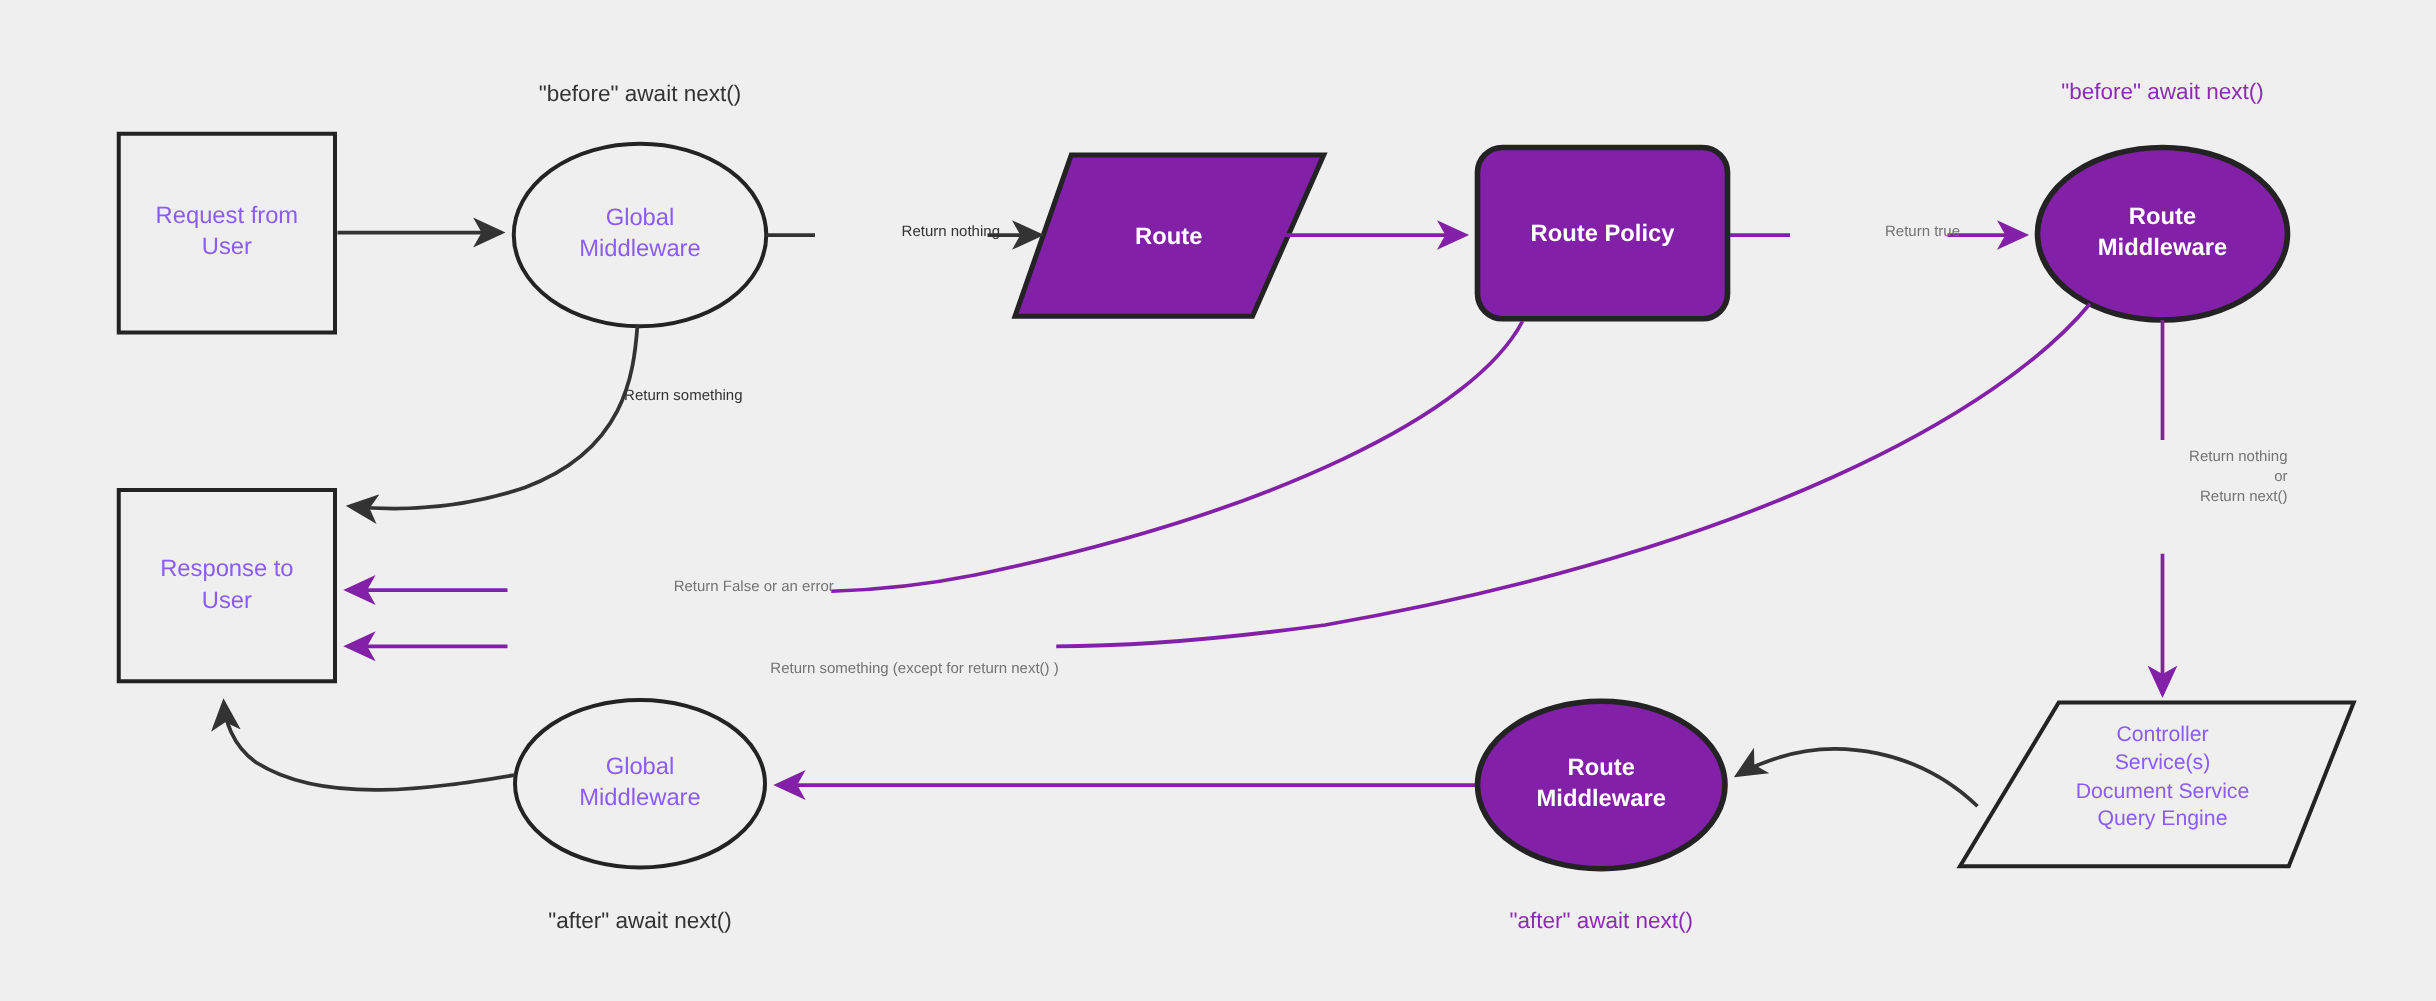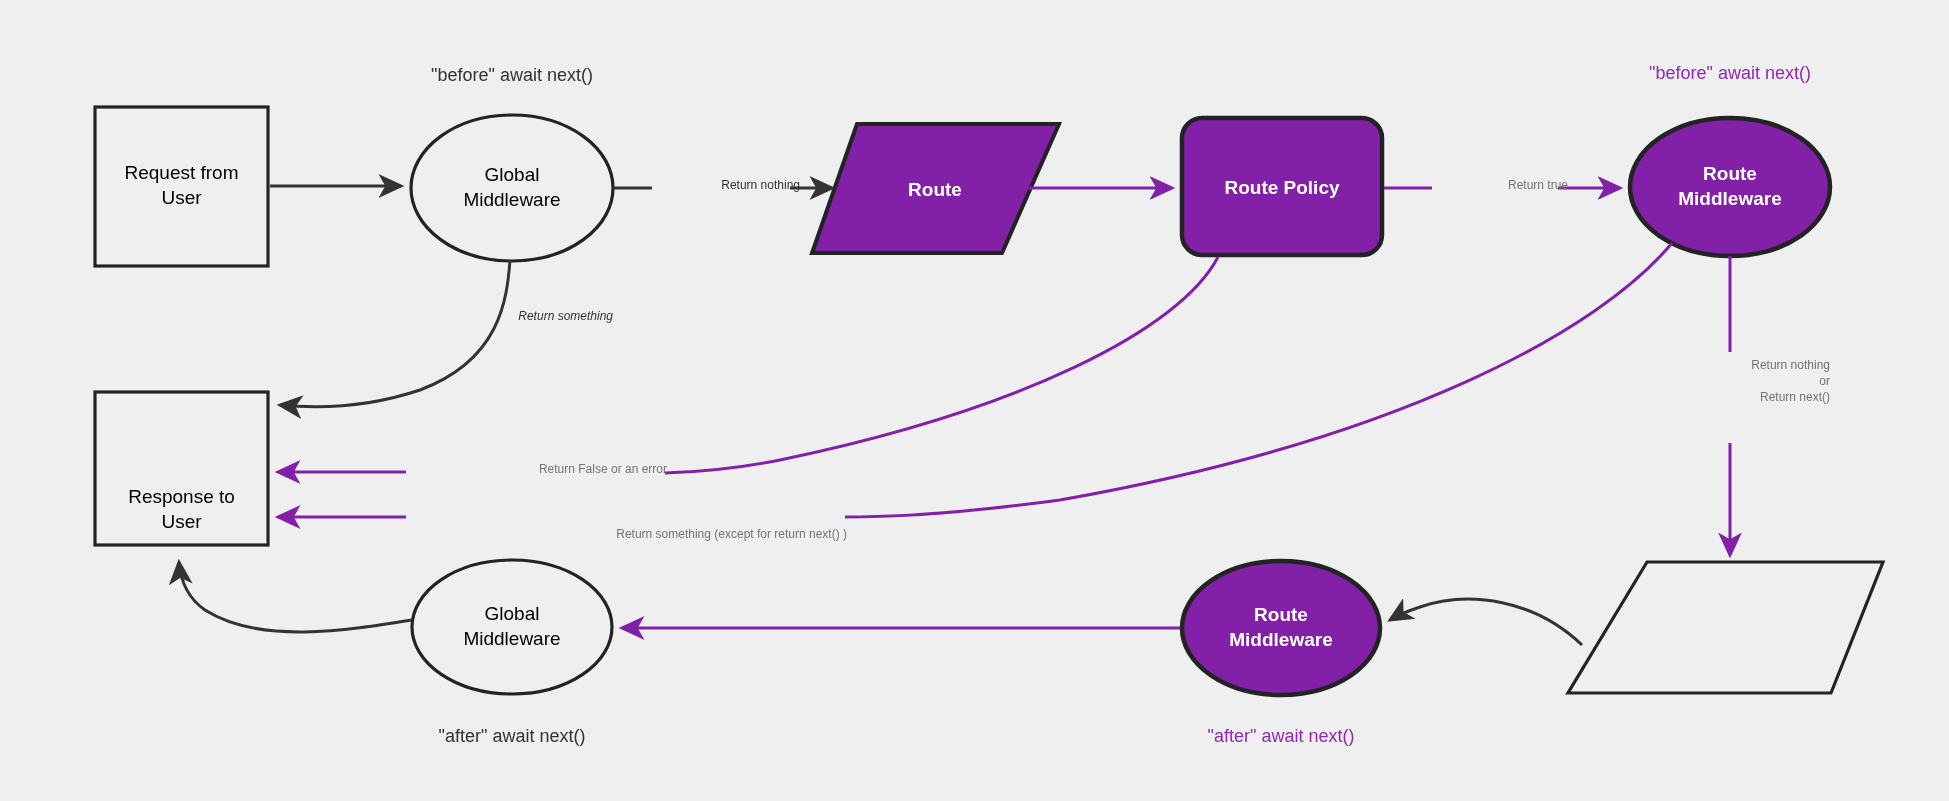--- a/index.html
+++ b/index.html
@@ -23,21 +23,21 @@
     height: 801px;
   }
   .node-label {
     position: absolute;
     text-align: center;
     line-height: 1.32;
     white-space: pre-line;
     pointer-events: none;
   }
   .dark-node-label {
-    color: #000000;
+    color: #8b5cf6;
     font-size: 19px;
     font-weight: 400;
     text-align: center;
   }
   .light-node-label {
     color: #ffffff;
     font-size: 19px;
     font-weight: 700;
   }
   .edge-label {
@@ -127,33 +127,37 @@
   <div class="node-label dark-node-label" style="left:412px; top:162px; width:200px;">Global
 Middleware</div>
 
   <div class="node-label light-node-label" style="left:835px; top:177px; width:200px;">Route</div>
 
   <div class="node-label light-node-label" style="left:1182px; top:175px; width:200px;">Route Policy</div>
 
   <div class="node-label light-node-label" style="left:1630px; top:161px; width:200px;">Route
 Middleware</div>
 
-  <div class="node-label dark-node-label" style="left:95px; top:443px; width:173px;margin-top:41px;">Response to
+  <div class="node-label dark-node-label" style="left:95px; top:443px; width:173px;">Response to
 User</div>
 
   <div class="node-label dark-node-label" style="left:412px; top:601px; width:200px;">Global
 Middleware</div>
 
   <div class="node-label light-node-label" style="left:1181px; top:602px; width:200px;">Route
 Middleware</div>
 
+  <div class="node-label dark-node-label" style="left:1625px; top:577px; width:210px; font-size:17px;">Controller
+Service(s)
+Document Service
+Query Engine</div>
 
   <div class="edge-label dark" style="left:640px; top:177px; width:160px;">Return nothing</div>
 
-  <div class="edge-label dark" style="left:413px; top:308px; width:200px;font-style:italic;">Return something</div>
+  <div class="edge-label dark" style="left:394px; top:308px; width:200px;">Return something</div>
 
   <div class="edge-label accent" style="left:1422px; top:177px; width:146px;">Return true</div>
 
   <div class="edge-label accent" style="left:405px; top:461px; width:262px;">Return False or an error</div>
 
   <div class="edge-label accent" style="left:405px; top:506px; width:442px;margin-top:20px;">Return something (except for return next() )</div>
 
   <div class="edge-label accent" style="left:1630px; top:357px; width:200px;">Return nothing
 or
 Return next()</div>

